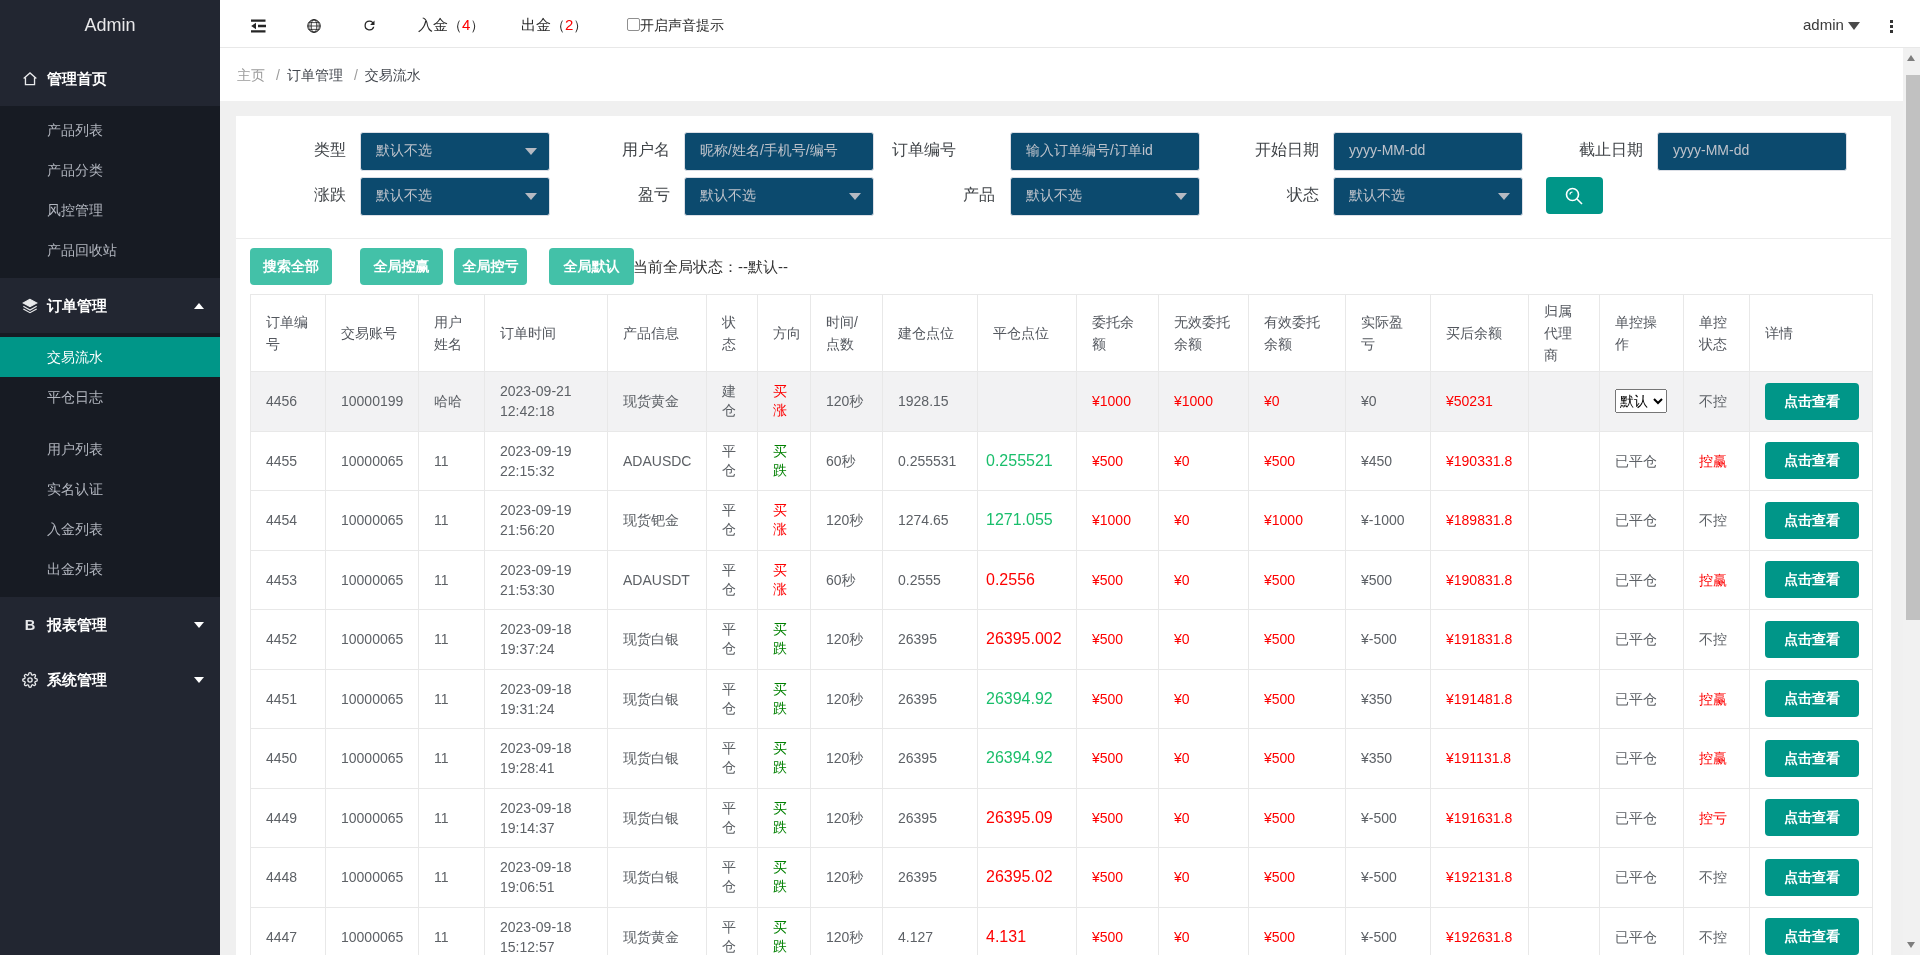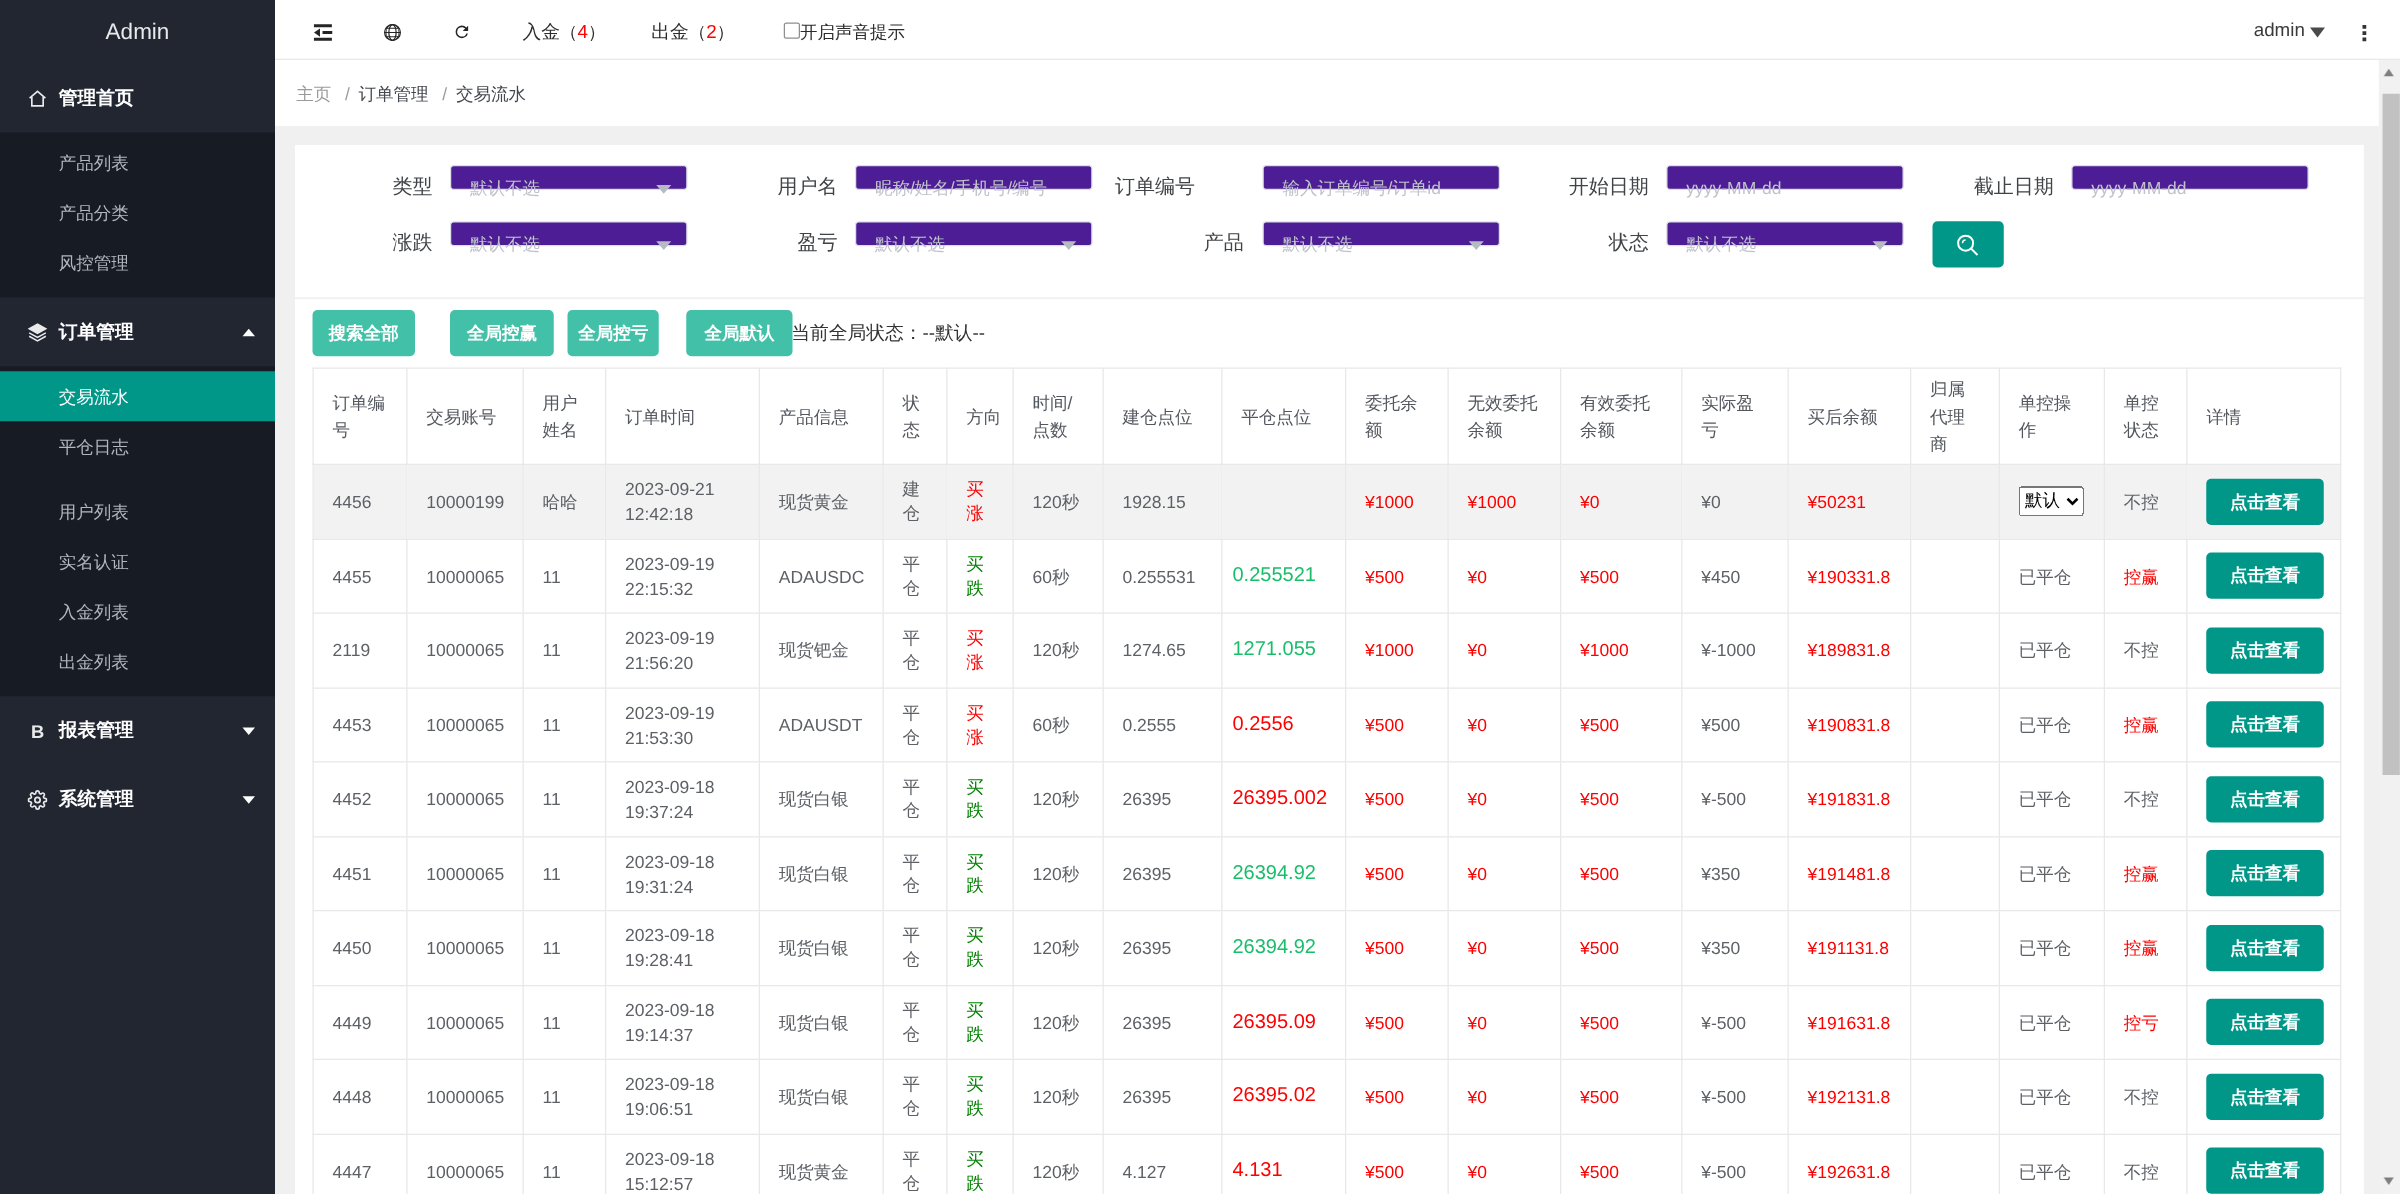--- a/index.html
+++ b/index.html
@@ -21,21 +21,21 @@
 .red{color:#fd0000}
 .cbox{position:absolute;left:407px;top:18px;width:13px;height:13px;border:1px solid #8f8f8f;border-radius:2px;background:#fff}
 
 .bread{height:53px;line-height:55px;background:#fff;padding-left:17px;font-size:14px;color:#9b9b9b}
 .bread b{color:#43474e;font-weight:normal}
 .bread span.sep{margin:0 7px 0 11px;color:#9b9b9b}
 
 .content{position:absolute;left:0;top:101px;width:1683px;height:854px;background:#f0f0f0}
 .card{position:absolute;left:16px;top:15px;width:1655px;height:900px;background:#fff}
 .flabel{position:absolute;width:90px;text-align:right;font-size:16px;color:#404448;line-height:36px}
-.finput{position:absolute;width:190px;height:20px;border:1px solid #dcdfe6;border-radius:3px;background:#4c1d95;font-size:14px;color:#bfc3cb;line-height:34px;padding-left:15px}
+.finput{position:absolute;width:190px;height:39px;border:1px solid #dcdfe6;border-radius:3px;background:#0c4a6e;font-size:14px;color:#bfc3cb;line-height:34px;padding-left:15px}
 .fsel .tri{position:absolute;right:12px;top:15px;width:0;height:0;border-left:6px solid transparent;border-right:6px solid transparent;border-top:7px solid #b6bac2}
 .divider{position:absolute;left:0;top:122px;width:1655px;height:1px;background:#ececec}
 .tbtn{position:absolute;top:132px;height:37px;background:#43c1a8;color:#fff;font-size:14px;font-weight:bold;border-radius:4px;text-align:center;line-height:37px}
 .gstat{position:absolute;top:132px;left:397px;line-height:37px;font-size:15px;color:#333}
 .searchbtn{position:absolute;left:1310px;top:61px;width:57px;height:37px;background:#009688;border-radius:4px}
 
 table{border-collapse:collapse;table-layout:fixed;position:absolute;left:14px;top:178px;width:1622px}
 td,th{border:1px solid #e8e8e8;font-weight:normal;text-align:left;padding:0 8px 0 15px;font-size:14px;color:#5d6166;vertical-align:middle;overflow:hidden}
 th{height:77px;color:#53575e;line-height:22px}
 td{height:59.5px;line-height:20px}
@@ -55,20 +55,21 @@
 <div class="side">
 <div class="logo">Admin</div>
 <div class="mitem"><svg class="mi" viewBox="0 0 24 24" fill="none" stroke="#e8e9eb" stroke-width="2">
         <path d="M2.5 11.2L12 3l9.5 8.2"></path>
         <path d="M5.2 9.5V20.5h13.6V9.5"></path>
       </svg>管理首页</div>
 <div class="sub">
       <div class="sitem">产品列表</div>
       <div class="sitem">产品分类</div>
       <div class="sitem">风控管理</div>
+      <div class="sitem">产品回收站</div>
     </div>
 <div class="mitem"><svg class="mi" viewBox="0 0 24 24" stroke="#e8e9eb" stroke-width="1.8" fill="#e8e9eb">
         <path d="M12 2L2 7.5l10 5.5 10-5.5z"></path>
         <path d="M2 12.5L12 18l10-5.5" fill="none"></path>
         <path d="M2 16.5L12 22l10-5.5" fill="none"></path>
       </svg>订单管理<span class="car up"></span></div>
 <div class="sub">
       <div class="sitem act">交易流水</div>
       <div class="sitem">平仓日志</div>
     </div>
@@ -223,21 +224,21 @@
               <td><span class="red">¥0</span></td>
               <td><span class="red">¥500</span></td>
               <td>¥450</td>
               <td><span class="red">¥190331.8</span></td>
               <td></td>
               <td>已平仓</td>
               <td><span class="red">控赢</span></td>
               <td><span class="vbtn">点击查看</span></td>
             </tr>
             <tr>
-              <td>2119</td>
+              <td>4454</td>
               <td>10000065</td>
               <td>11</td>
               <td>2023-09-19 21:56:20</td>
               <td>现货钯金</td>
               <td><span class="two">平仓</span></td>
               <td><span class="two red">买涨</span></td>
               <td>120秒</td>
               <td>1274.65</td>
               <td class="big"><span class="grn">1271.055</span></td>
               <td><span class="red">¥1000</span></td>

